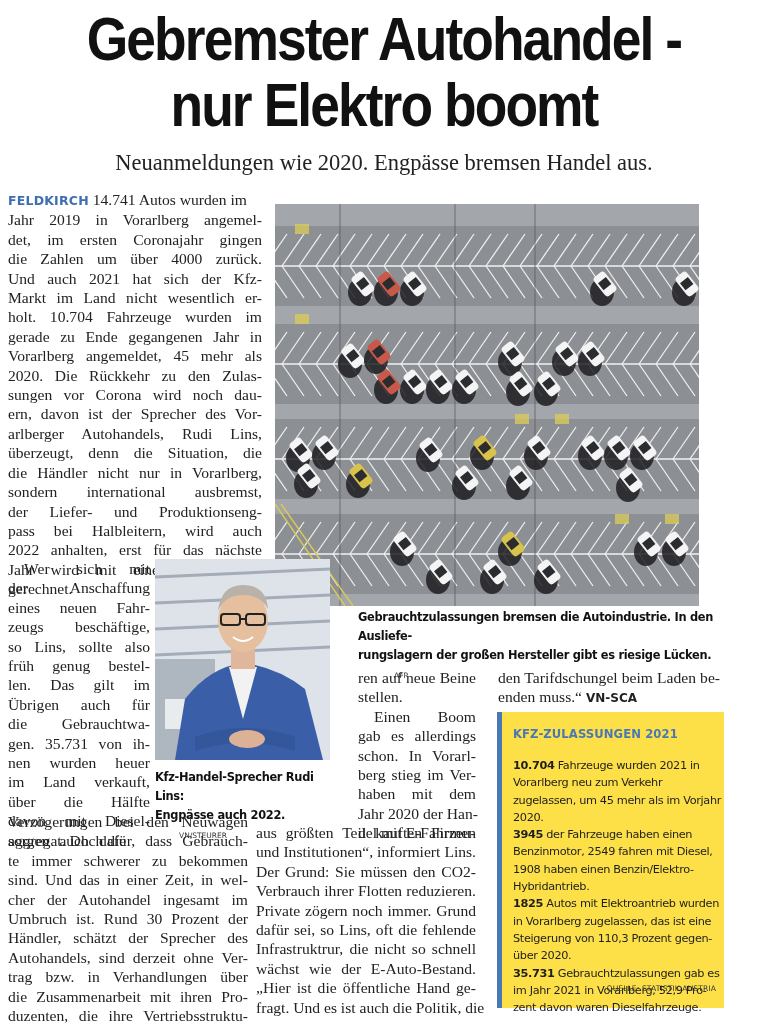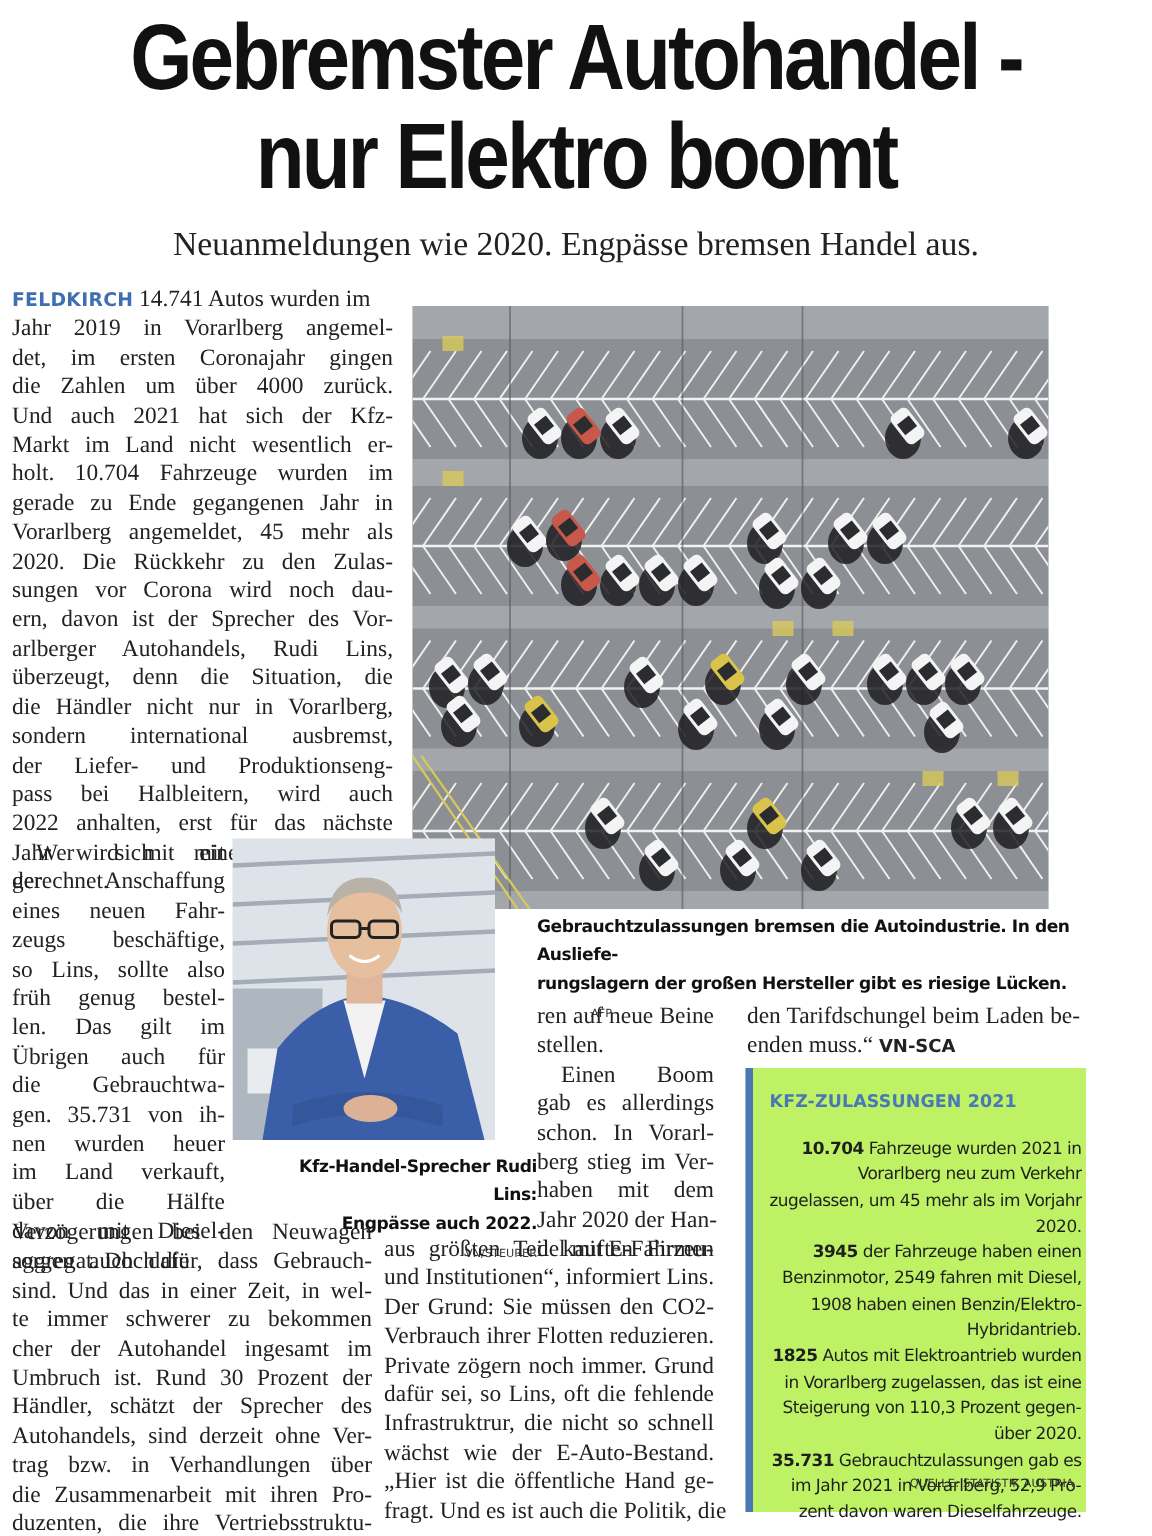--- a/index.html
+++ b/index.html
@@ -36,37 +36,37 @@
     .photo-portrait {
       position: absolute; left: 155px; top: 559px; width: 175px; height: 201px;
       background: #dfe4ea; overflow: hidden;
     }
     .caption {
       font-family: "DejaVu Sans", sans-serif; font-weight: bold; font-size: 11.4px;
       line-height: 19px; color: #111; letter-spacing: -0.3px;
     }
     .credit { font-family: "DejaVu Sans", sans-serif; font-size: 7.5px; color: #333; font-weight: normal; letter-spacing: 0; }
     .caption-main { position: absolute; left: 358px; top: 608px; width: 360px; }
-    .caption-portrait { position: absolute; left: 168px; top: 768px; width: 190px; text-align: right; }
+    .caption-portrait { position: absolute; left: 155px; top: 768px; width: 190px; }
     .vnsca { font-family: "DejaVu Sans", sans-serif; font-weight: bold; font-size: 12px; }
     .infobox {
       position: absolute; left: 497px; top: 712px; width: 222px; height: 296px;
-      background: #bef264; border-left: 5px solid #4a78b5;
+      background: #fde047; border-left: 5px solid #4a78b5;
     }
     .infobox-title {
       position: absolute; left: 11px; top: 15px;
       font-family: "DejaVu Sans", sans-serif; font-weight: bold; font-size: 11.6px;
       color: #4a78b5; letter-spacing: 0.1px;
     }
     .infobox-body {
       position: absolute; left: 11px; top: 45px; width: 208px;
       font-family: "DejaVu Sans", sans-serif; font-size: 11.3px; line-height: 17.3px; color: #1e1e1e;
       letter-spacing: -0.35px;
     }
-    .infobox-body p { margin: 0; text-align: right; }
+    .infobox-body p { margin: 0; }
     .infobox-body b { font-weight: bold; }
     .infobox-source {
       position: absolute; right: 8px; top: 272px;
       font-family: "DejaVu Sans", sans-serif; font-size: 7.6px; color: #333; letter-spacing: 0.1px;
     }
   </style>
 </head>
 <body>
 
 <div class="headline">
@@ -573,22 +573,22 @@
   <div>Kfz-Handel-Sprecher Rudi Lins:</div>
   <div>
     <span>Engpässe auch 2022.</span>
     <span class="credit" style="margin-left:24px;">VN/STEURER</span>
   </div>
 </div>
 
 <div class="body-text col1c" id="col1c">
     <span class="line">Verzögerungen bei den Neuwagen</span>
     <span class="line">sorgen auch dafür, dass Gebrauch-</span>
+    <span class="line">te immer schwerer zu bekommen</span>
     <span class="line">sind. Und das in einer Zeit, in wel-</span>
-    <span class="line">te immer schwerer zu bekommen</span>
     <span class="line">cher der Autohandel ingesamt im</span>
     <span class="line">Umbruch ist. Rund 30 Prozent der</span>
     <span class="line">Händler, schätzt der Sprecher des</span>
     <span class="line">Autohandels, sind derzeit ohne Ver-</span>
     <span class="line">trag bzw. in Verhandlungen über</span>
     <span class="line">die Zusammenarbeit mit ihren Pro-</span>
     <span class="line">duzenten, die ihre Vertriebsstruktu-</span>
   </div>
 
 <div class="body-text col2a" id="col2a">

